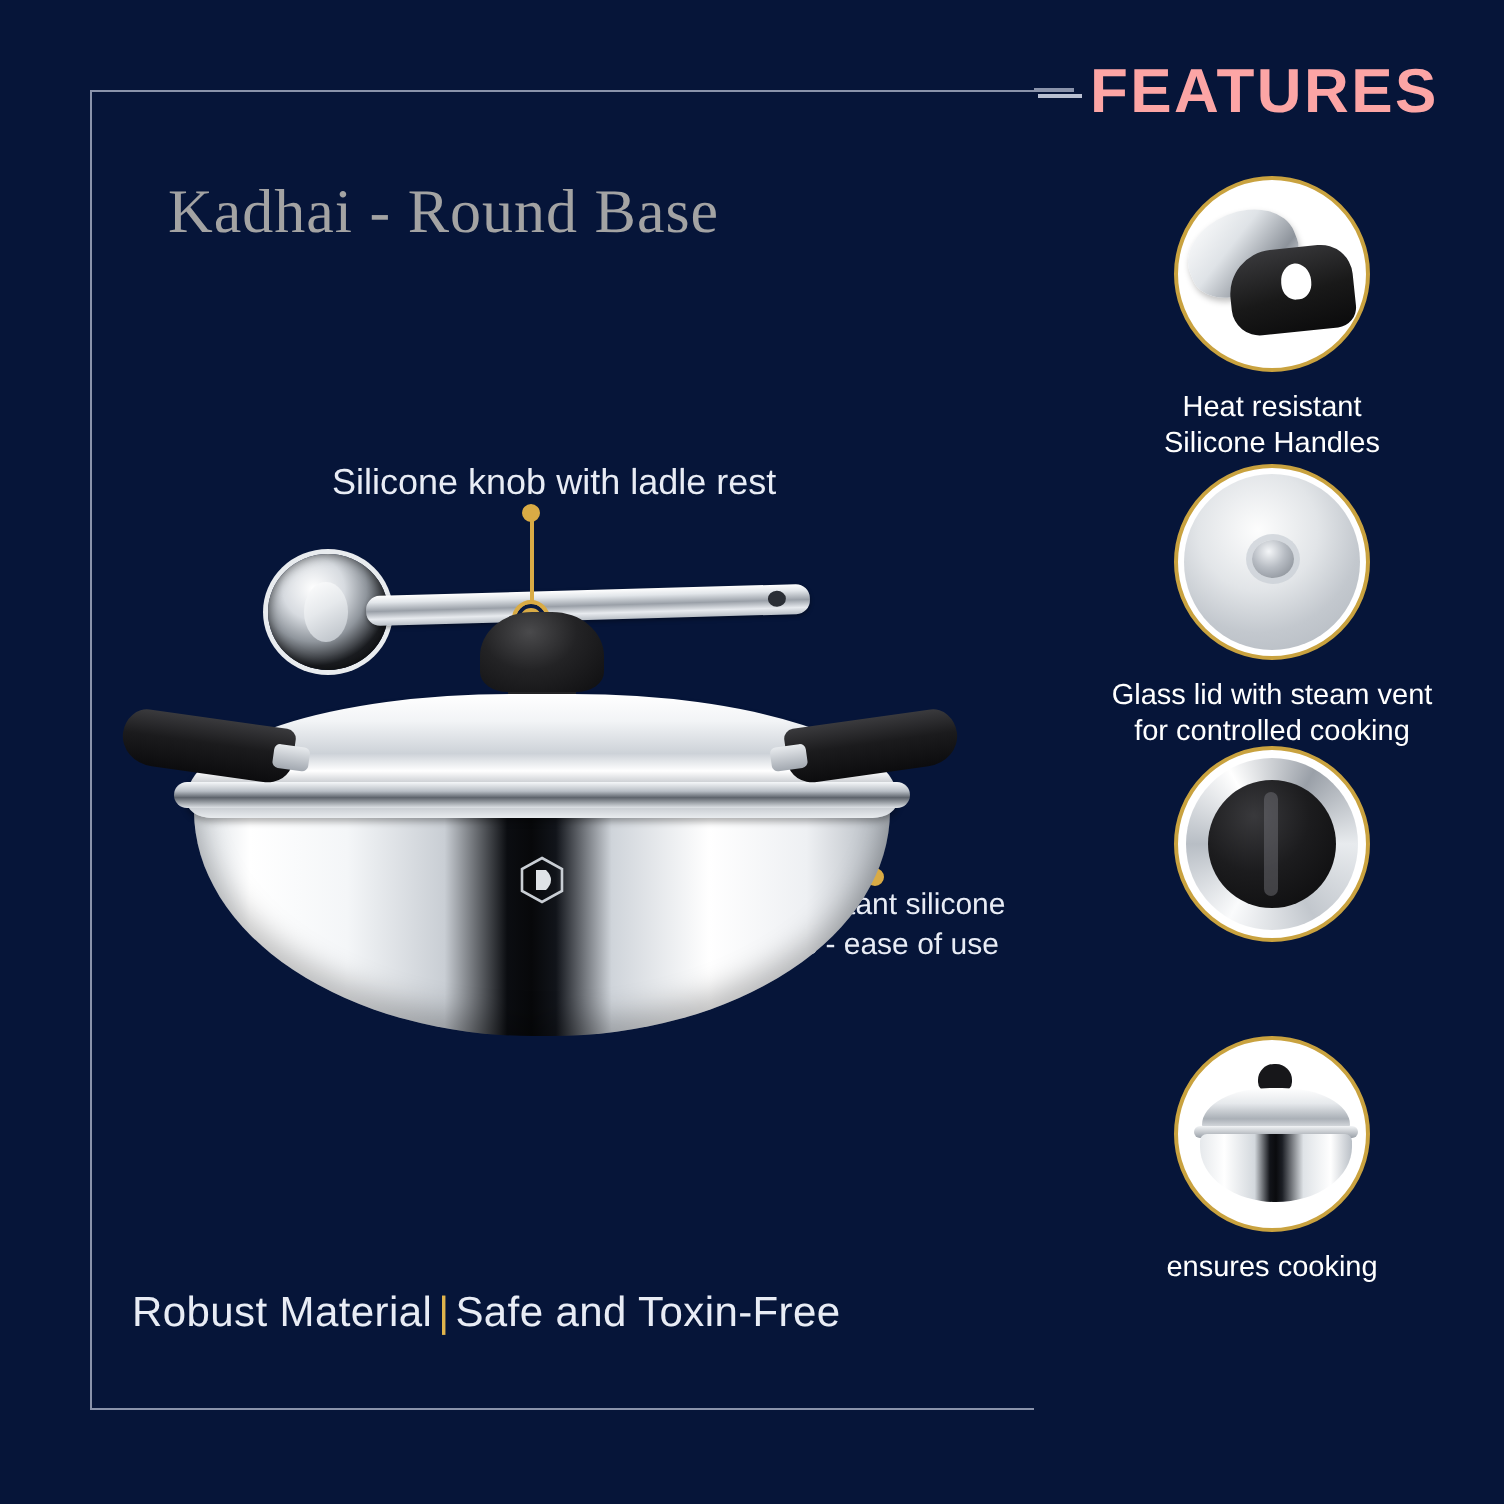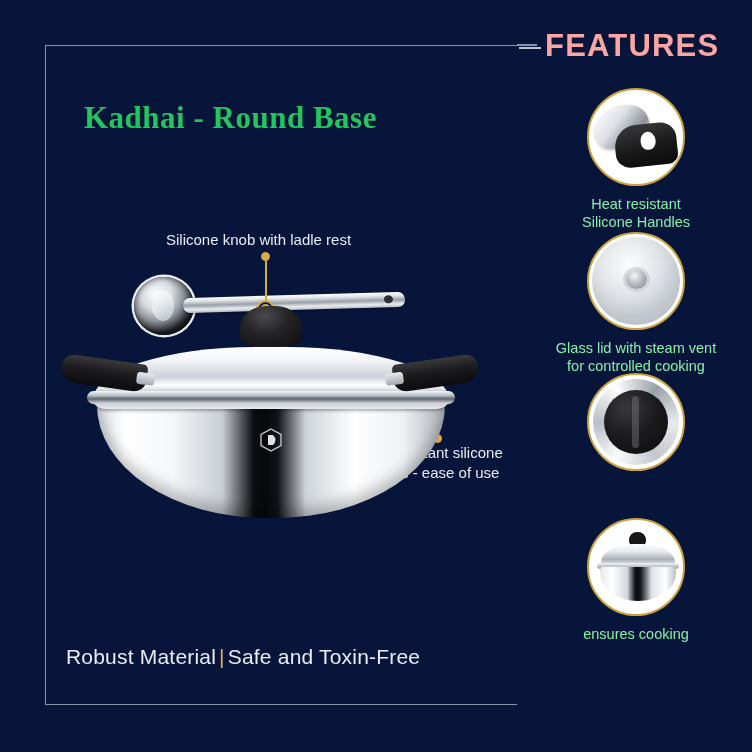--- a/index.html
+++ b/index.html
@@ -32,41 +32,40 @@
   .features-title {
     position:absolute; left:545px; top:28px;
     font-size:31px; font-weight:bold;
     letter-spacing:1.2px;
     color:#fca5a5;
     font-family:"Liberation Sans", sans-serif;
   }
 
   
   .product-title {
-    position:absolute; left:84px; top:100px;
+    position:absolute; left:84px; top:88px;
     font-family:"Liberation Serif", serif;
     font-size:31px;
-    color:#22c55e;
+    color:#a3a3a3;
     letter-spacing:0.5px;
     white-space:nowrap;
-    font-weight:bold;
   }
 
   
   .benefits { position:absolute; left:66px; top:645px; }
   .benefit-line {
     color:#e8ecf5; font-size:21px; line-height:23px;
     letter-spacing:0.2px; white-space:nowrap;
   }
   .sep { color:#e0b44c; padding:0 3px; }
 
   
   .callout-top {
     position:absolute; left:166px; top:231px;
-    color:#e8ecf5; font-size:15px; white-space:nowrap;
+    color:#e8ecf5; font-size:18px; white-space:nowrap;
   }
   .callout-right {
     position:absolute; left:356px; top:443px;
     color:#e8ecf5; font-size:15px; line-height:20px;
   }
 
   
   .conn { position:absolute; }
   .conn-line { position:absolute; background:#d9ab45; }
   .dot-small {
@@ -179,21 +178,21 @@
     position:absolute; left:528px; width:216px; text-align:center;
   }
   .fcircle {
     width:98px; height:98px; border-radius:50%;
     margin:0 auto; position:relative;
     border:2px solid #c9a23f;
     background:#ffffff;
     overflow:hidden;
   }
   .fcap {
-    margin-top:9px; color:#86efac;
+    margin-top:9px; color:#ffffff;
     font-size:14.5px; line-height:18px;
   }
 
   
   .ic1-lid {
     position:absolute; left:4px; top:16px; width:56px; height:40px;
     border-radius:50% 50% 40% 40%;
     background:linear-gradient(150deg,#ffffff 0%,#dfe3e7 40%,#8d939b 75%,#f0f2f4 100%);
     transform:rotate(-22deg);
     box-shadow:0 2px 3px rgba(0,0,0,.25);

